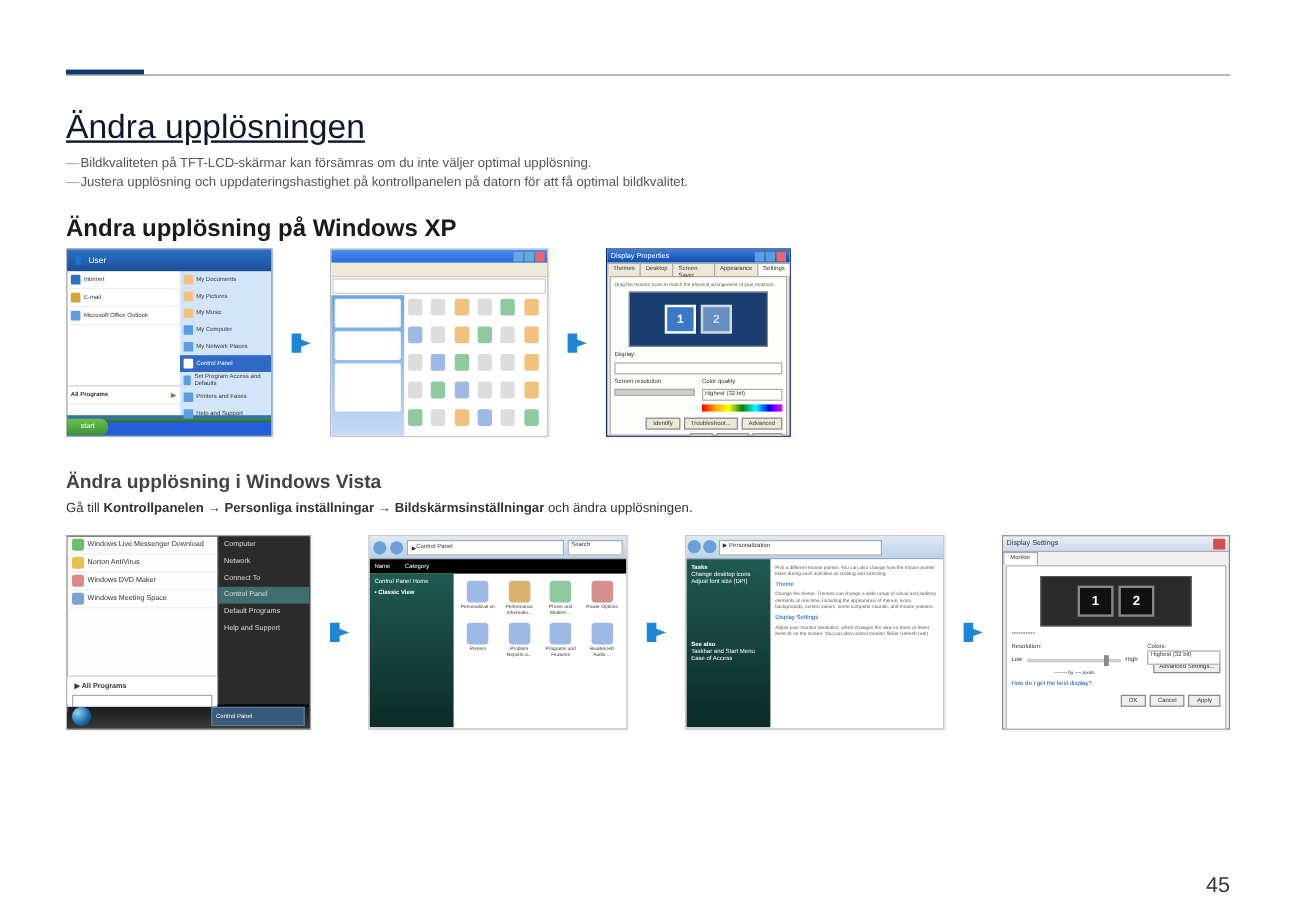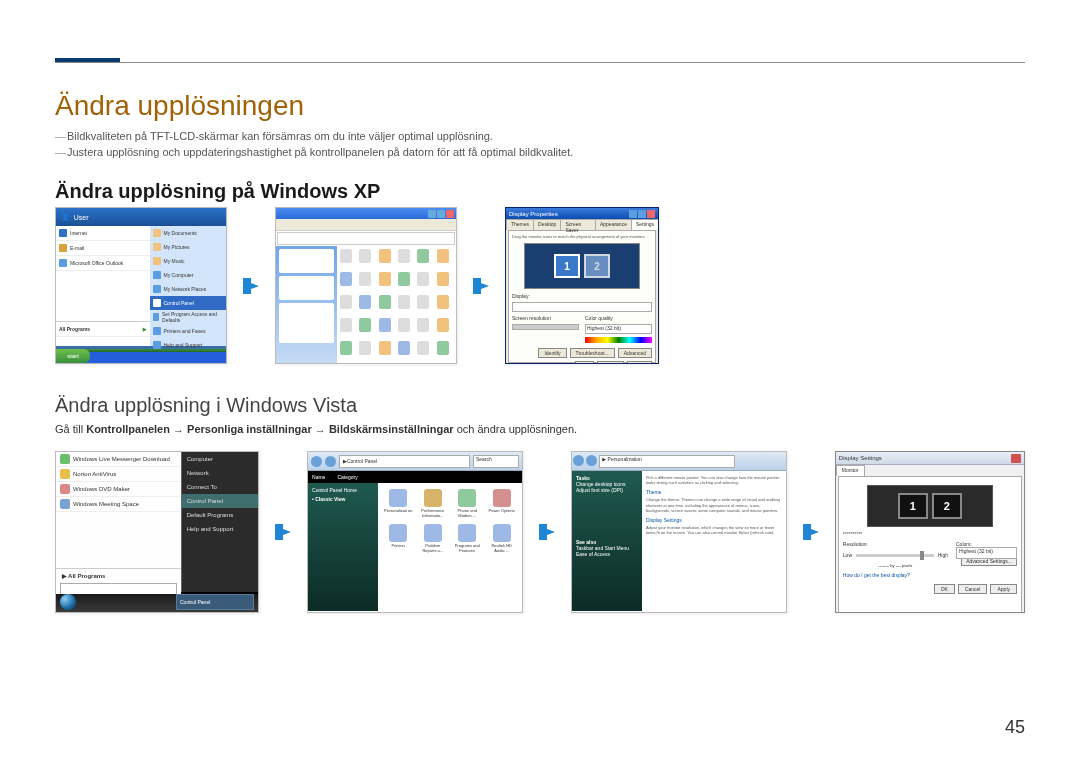--- a/index.html
+++ b/index.html
@@ -27,45 +27,46 @@
   }
   .accent-bar {
     position: absolute;
     top: 58px;
     left: 55px;
     width: 65px;
     height: 4px;
     background: #0b3a6e;
   }
   h1.main-title {
-    color: #a16207;
+    color: #0f172a;
     font-weight: 400;
     font-size: 28px;
     margin: 30px 0 8px 0;
+    text-decoration: underline;
   }
   .note-line {
     font-size: 11px;
     color: #555;
     margin: 4px 0;
   }
   .note-dash {
     display: inline-block;
     width: 12px;
     color: #999;
   }
   h2.sub-title {
     color: #1a1a1a;
     font-weight: 600;
     font-size: 20px;
     margin: 22px 0 4px 0;
   }
   h2.sub-title-light {
     color: #444;
-    font-weight: 400;
-    font-size: 20px;
+    font-weight: 700;
+    font-size: 16px;
     margin: 30px 0 4px 0;
   }
   p.instruct {
     font-size: 11px;
     color: #333;
     margin: 6px 0 16px 0;
   }
   p.instruct b { font-weight: 700; }
   .row {
     display: flex;
@@ -84,21 +85,21 @@
   }
   .arrow {
     width: 24px;
     height: 24px;
     flex: 0 0 24px;
   }
   .arrow svg { display: block; }
   .page-num {
     position: absolute;
     right: 55px;
-    bottom: 25px;
+    bottom: 15px;
     font-size: 18px;
     color: #333;
   }
 
   
   .xp-start { width:170px; height:155px; background:#3a6ea5; }
   .xp-start .topbar{background:linear-gradient(#2a72c8,#1b4f97);height:18px;color:#fff;font-size:7px;display:flex;align-items:center;padding:0 5px;gap:4px;}
   .xp-start .body{display:flex;height:120px;}
   .xp-start .left{width:55%;background:#fff;}
   .xp-start .right{width:45%;background:#d3e5fa;}

